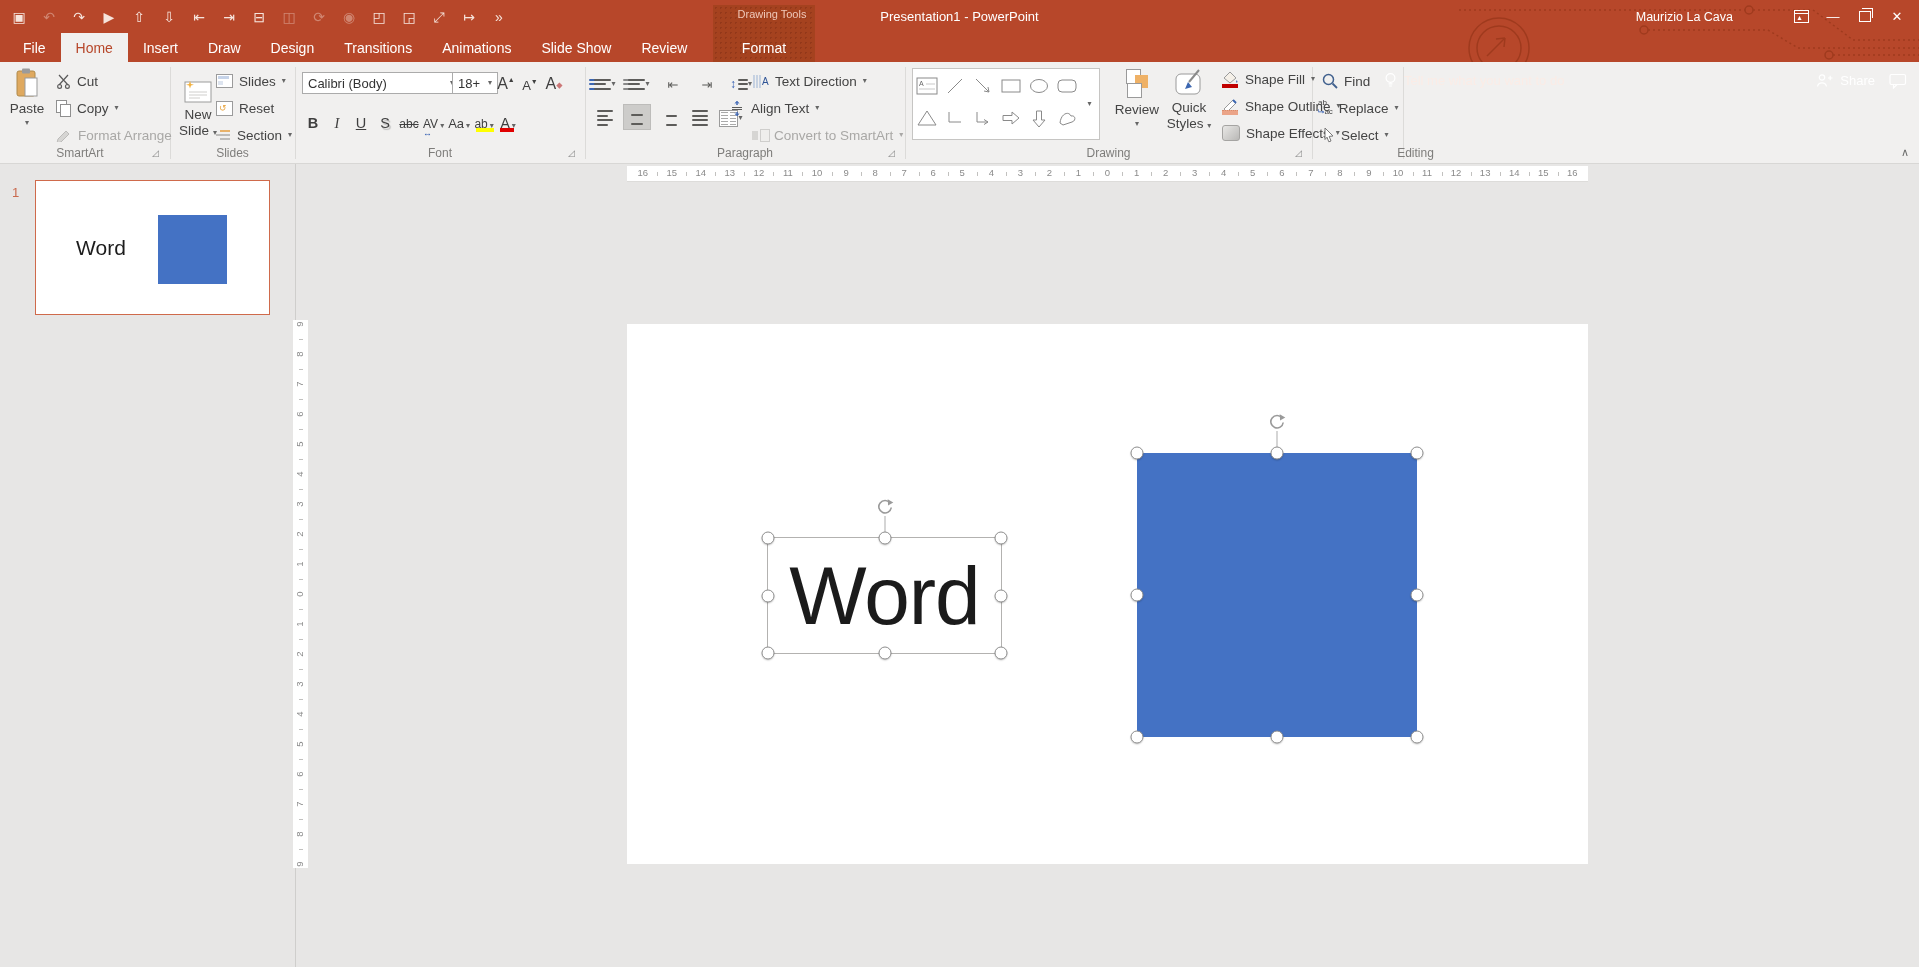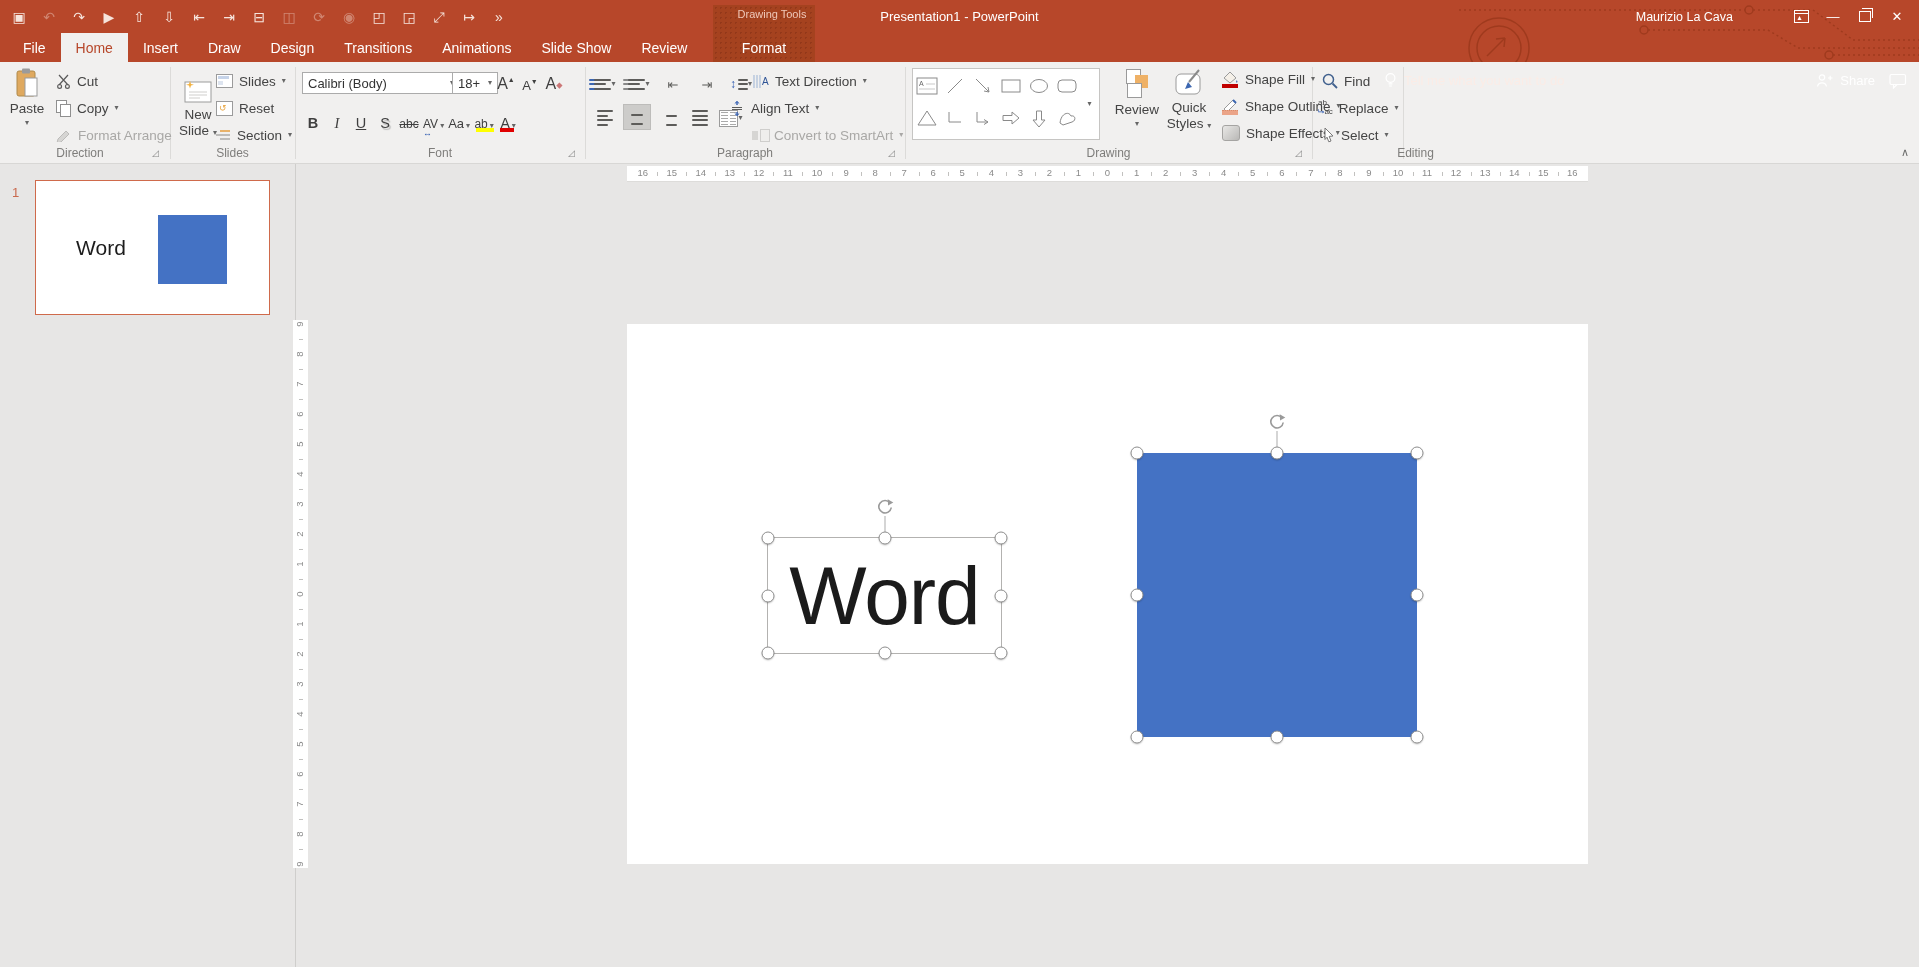--- a/index.html
+++ b/index.html
@@ -219,21 +219,21 @@
       </span>
       <span>Copy</span>
       <span class="caret">▾</span>
     </div>
     <div class="srow disabled" style="left:56px;top:62px">
       <svg width="16" height="14" viewBox="0 0 16 14">
         <path d="M2,11 L10,3 l3,3 L5,14 l-4,1 Z" fill="#d6d5d3" stroke="#bcbbb9"></path>
       </svg>
       <span>Format Arrange</span>
     </div>
-    <div class="glabel" style="left:0;width:160px">Direction</div>
+    <div class="glabel" style="left:0;width:160px">SmartArt</div>
     <div class="launcher" style="left:152px;bottom:5px">◿</div>
 
     <div class="bigbtn" style="left:176px;top:17px;width:44px">
       <svg width="30" height="26" viewBox="0 0 30 26">
         <rect x="2" y="3" width="26" height="20" fill="#fff" stroke="#9b9b9b"></rect>
         <path d="M6,13 h18 M6,16 h18 M6,19 h11" stroke="#cfcecc"></path>
         <path d="M7,2 L8,5 L11,5.8 L8,6.6 L7,9.6 L6,6.6 L3,5.8 L6,5 Z" fill="#f2b13f"></path>
       </svg>
       <span><span>New</span><br>
       <span>Slide</span> <span class="caret">▾</span></span>

